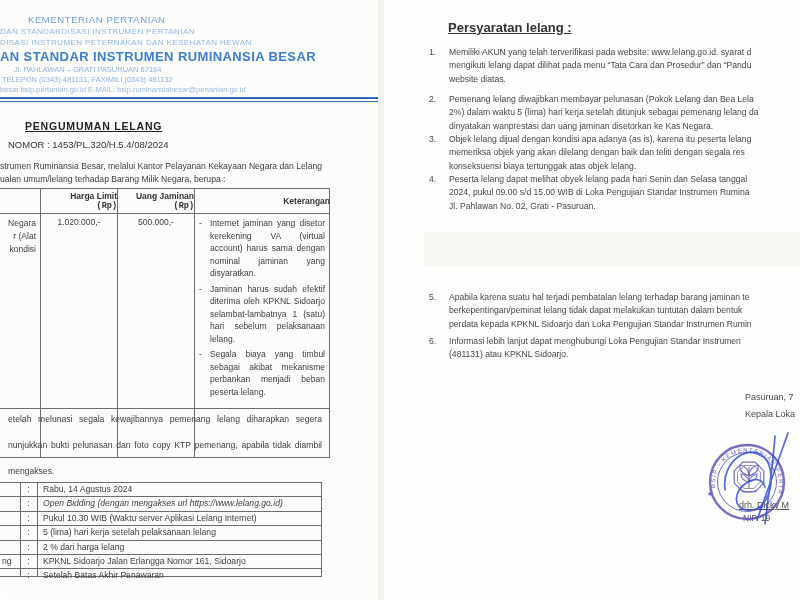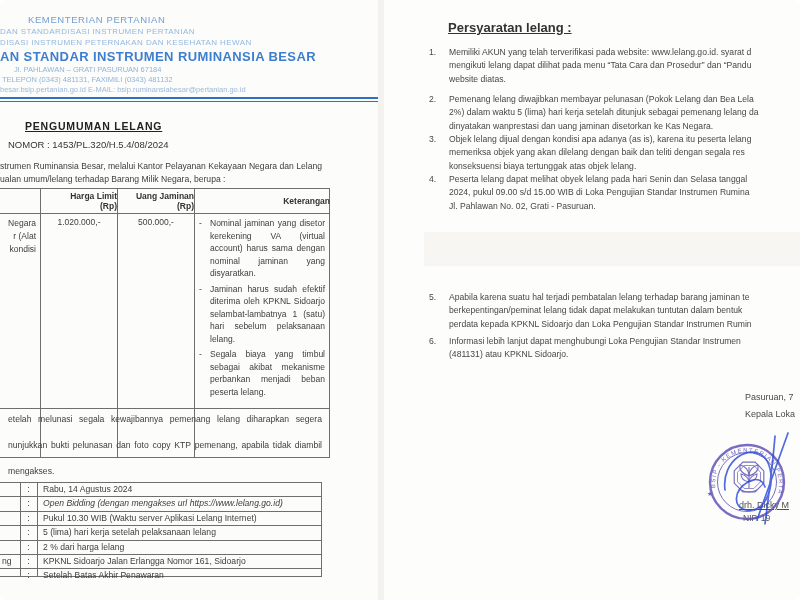--- a/index.html
+++ b/index.html
@@ -36,21 +36,21 @@
   .atable{position:absolute;left:0;top:188px;width:330px;height:270px;
           border:1px solid #6e6e6e;border-left:none;box-sizing:border-box;font-size:8.5px;}
   .vline{position:absolute;top:0;bottom:0;width:1px;background:#6e6e6e;}
   .v1{left:40px;}.v2{left:117px;}.v3{left:194px;}
   .hline{position:absolute;left:0;right:0;height:1px;background:#6e6e6e;}
   .h1{top:24px;}.h2{top:219px;}
   .hcell{position:absolute;top:0;height:24px;text-align:right;font-weight:bold;color:#333;}
   .hc2{left:41px;width:76px;}.hc3{left:118px;width:76px;}
   .hc4{left:195px;width:135px;line-height:24px;}
   .hcell .l1{display:block;margin-top:2px;}
-  .hcell .l2{display:block;}
+  .hcell .l2{display:block;font-family:Liberation Mono, monospace;}
   .c1frag{position:absolute;left:0;top:28px;width:36px;text-align:right;line-height:13px;color:#3d3d3d;}
   .c2val{position:absolute;left:41px;top:28px;width:76px;text-align:center;}
   .c3val{position:absolute;left:118px;top:28px;width:76px;text-align:center;}
   .ketlist{position:absolute;left:199px;top:28px;width:126px;}
   .ketitem{display:flex;margin-bottom:3px;line-height:12.5px;}
   .ketdash{width:11px;flex:none;}
   .kettext{flex:1;text-align:justify;}
   .noterow{position:absolute;left:0;top:219px;width:330px;height:51px;box-sizing:border-box;
            padding:5px 8px 0 8px;font-size:8.6px;line-height:13px;}
   .notej{text-align:justify;}
@@ -127,21 +127,21 @@
         <div>Negara</div>
         <div>r  (Alat</div>
         <div>kondisi</div>
       </div>
       <div class="c2val">1.020.000,-</div>
       <div class="c3val">500.000,-</div>
 
       <div class="ketlist">
         <div class="ketitem">
           <span class="ketdash">-</span>
-          <span class="kettext">Nominal jaminan yang disetor kerekening VA (virtual account) harus sama dengan nominal jaminan yang disyaratkan.</span>
+          <span class="kettext">Internet jaminan yang disetor kerekening VA (virtual account) harus sama dengan nominal jaminan yang disyaratkan.</span>
         </div>
         <div class="ketitem">
           <span class="ketdash">-</span>
           <span class="kettext">Jaminan harus sudah efektif diterima oleh KPKNL Sidoarjo selambat-lambatnya 1 (satu) hari sebelum pelaksanaan lelang.</span>
         </div>
         <div class="ketitem">
           <span class="ketdash">-</span>
           <span class="kettext">Segala biaya yang timbul sebagai akibat mekanisme perbankan menjadi beban peserta lelang.</span>
         </div>
       </div>

